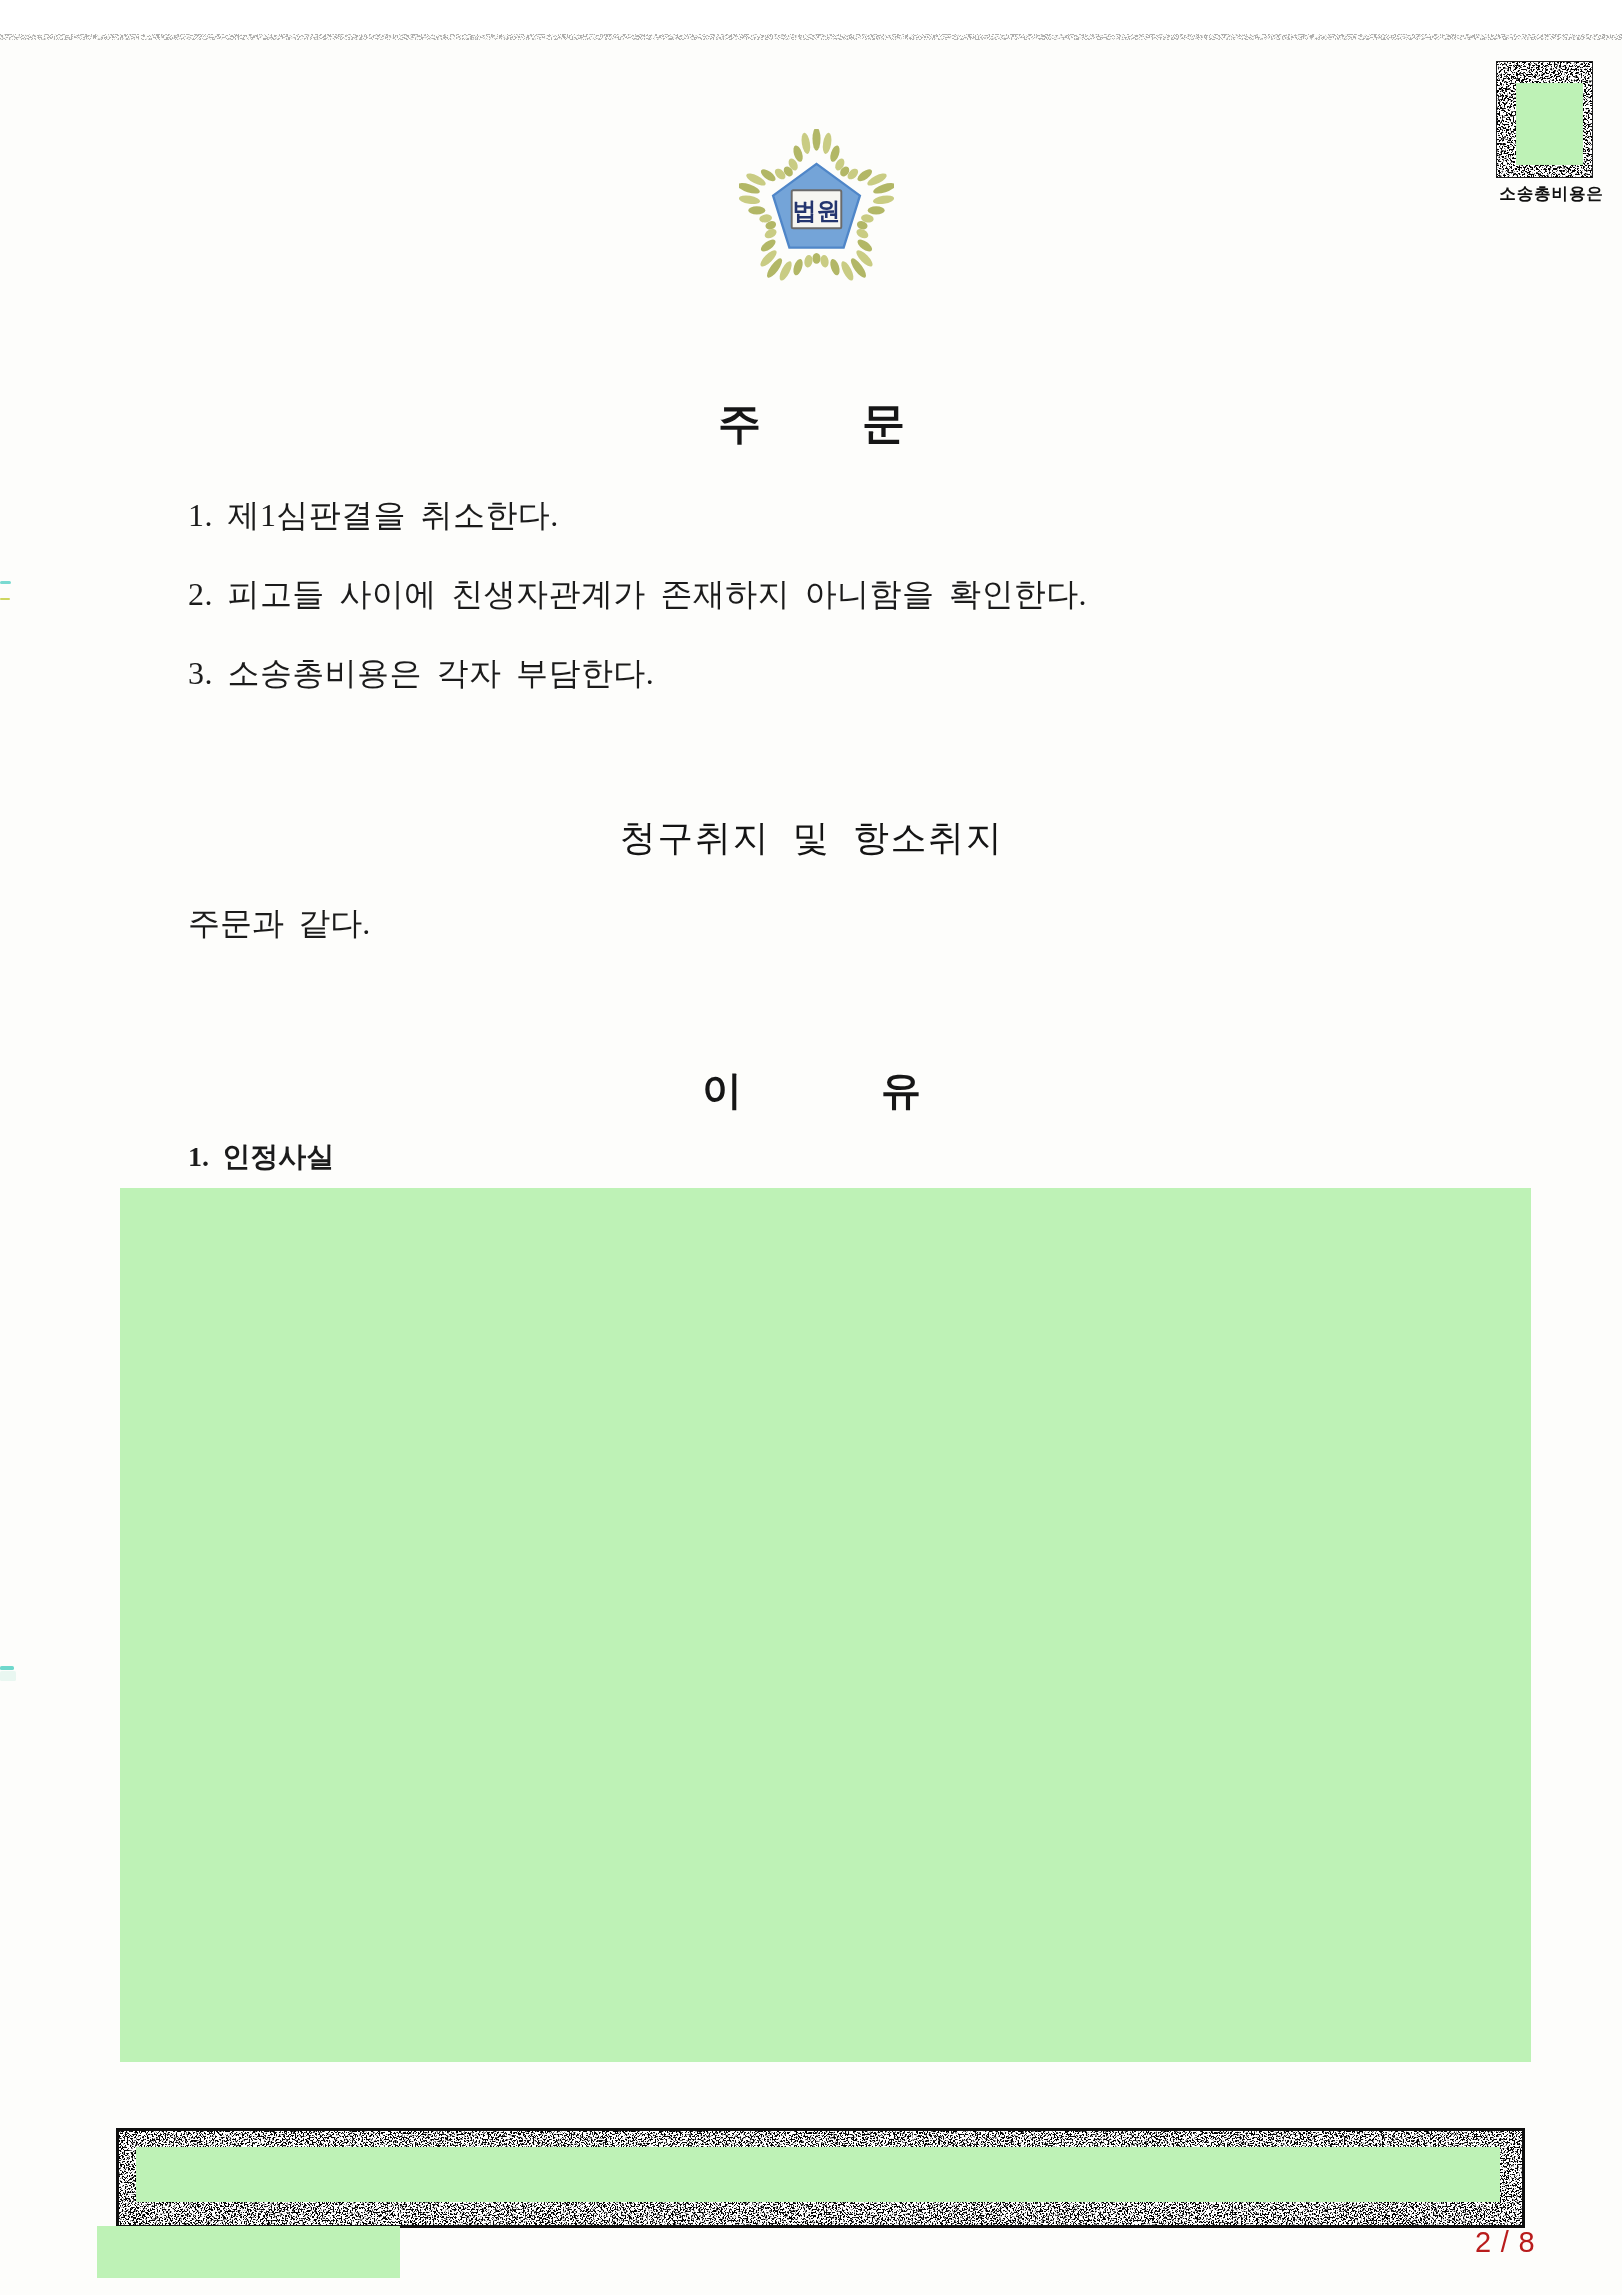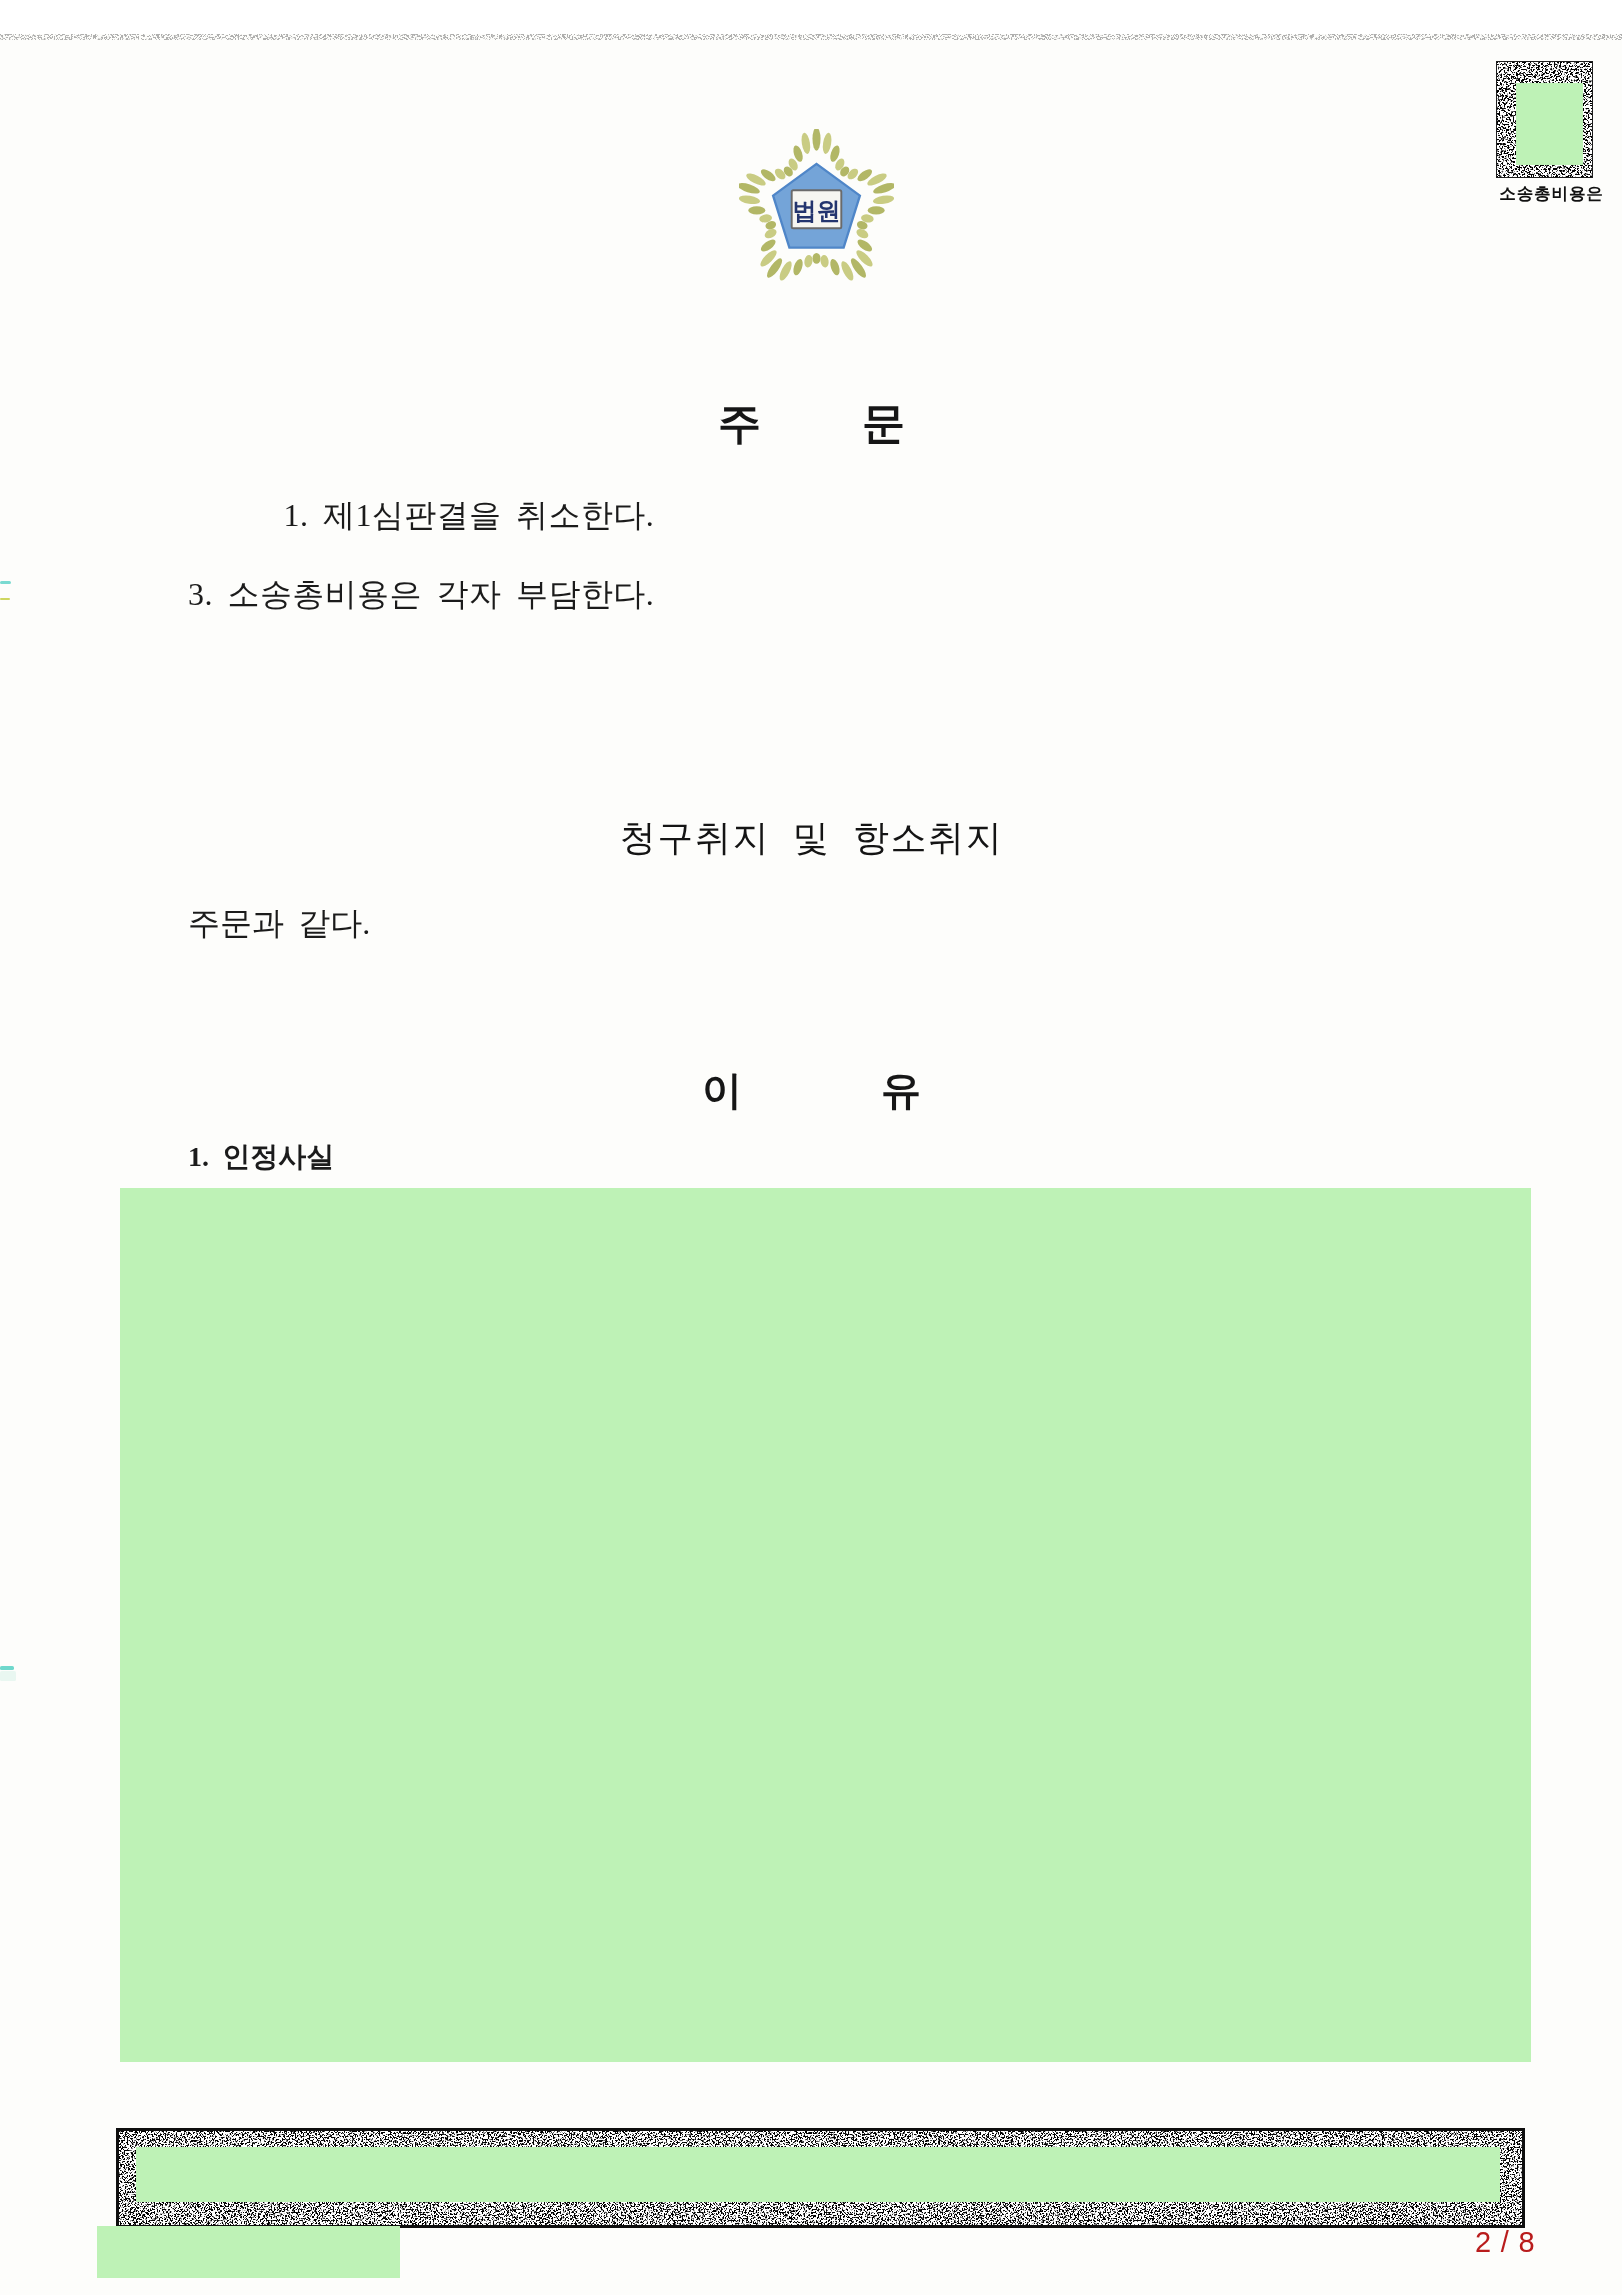--- a/index.html
+++ b/index.html
@@ -18,21 +18,21 @@
     font-family:"Liberation Sans",sans-serif; font-weight:bold; font-size:16.6px; letter-spacing:0.8px; color:#111;}
   
   .order-title{position:absolute; left:0; top:368px; width:100%; display:flex; justify-content:center; gap:101px;
     font-family:"Liberation Sans",sans-serif; font-weight:bold; font-size:43px; line-height:1; color:#161616;}
   .claim-title{position:absolute; left:0; top:786px; width:100%; text-align:center;
     font-family:"Liberation Sans",sans-serif; font-weight:normal; font-size:36px; line-height:1;
     letter-spacing:1.6px; word-spacing:11px; color:#141414;}
   .reason-title{position:absolute; left:0; top:1036px; width:100%; display:flex; justify-content:center; gap:139px;
     font-family:"Liberation Sans",sans-serif; font-weight:bold; font-size:40px; line-height:1; color:#161616;}
   
-  .order-list{position:absolute; left:188px; top:464px; font-size:32px; letter-spacing:0.4px; word-spacing:6.3px;text-align:right;}
+  .order-list{position:absolute; left:188px; top:464px; font-size:32px; letter-spacing:0.4px; word-spacing:6.3px;}
   .order-item{line-height:34px; margin-bottom:45px; white-space:nowrap;}
   .claim-body{position:absolute; left:188px; top:872px; font-size:32px; word-spacing:6.3px; line-height:1.1;}
   .reason-item{position:absolute; left:188px; top:1108px; font-size:28px; font-weight:600; word-spacing:6.3px; line-height:1.05;text-align:center;}
   
   .redaction-main{position:absolute; left:120px; top:1154px; width:1411px; height:874px; background:#bef2b6;}
   
   .bc-strip{position:absolute; left:116px; top:2094px; width:1409px; height:100px;
     border:3.2px solid #0e0e0e; box-sizing:border-box; background:#fff;}
   .bc-strip svg{position:absolute; left:0; top:0; width:100%; height:100%;}
   .bc-strip .green-overlay{position:absolute; left:17.4px; top:16px; width:1364px; height:55px; background:#bef2b6;}
@@ -129,20 +129,21 @@
     <div class="green-overlay"></div>
   </div>
   <div class="vb-caption">소송총비용은</div>
 
   <div class="order-title">
     <span>주</span>
     <span>문</span>
   </div>
   <div class="order-list">
     <div class="order-item">1. 제1심판결을 취소한다.</div>
+    <div class="order-item">2. 피고들 사이에 친생자관계가 존재하지 아니함을 확인한다.</div>
     <div class="order-item">3. 소송총비용은 각자 부담한다.</div>
   </div>
 
   <div class="claim-title">청구취지 및 항소취지</div>
   <div class="claim-body">주문과 같다.</div>
 
   <div class="reason-title">
     <span>이</span>
     <span>유</span>
   </div>

